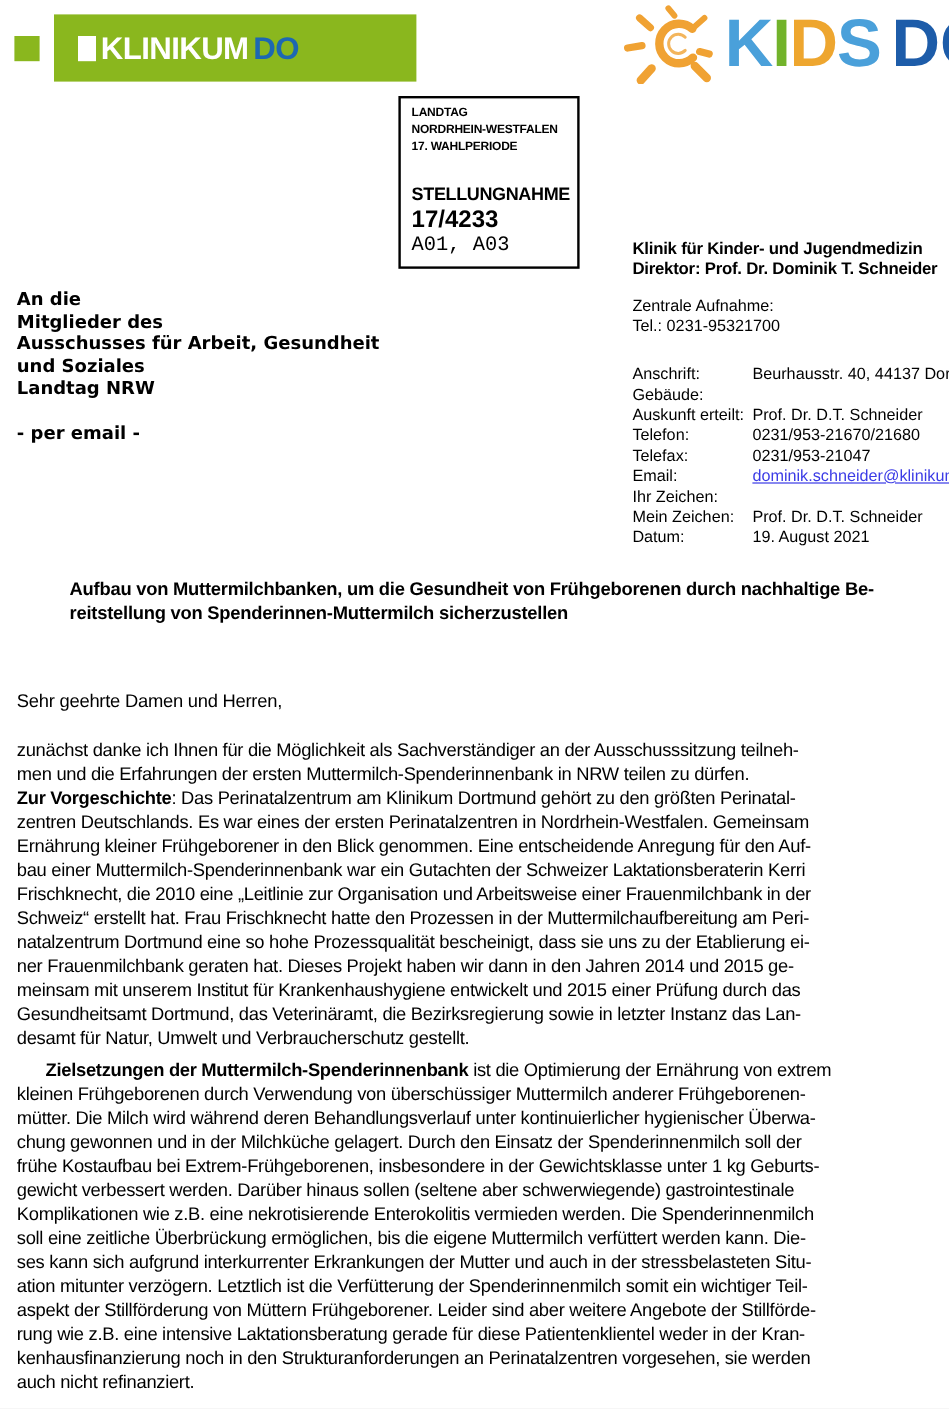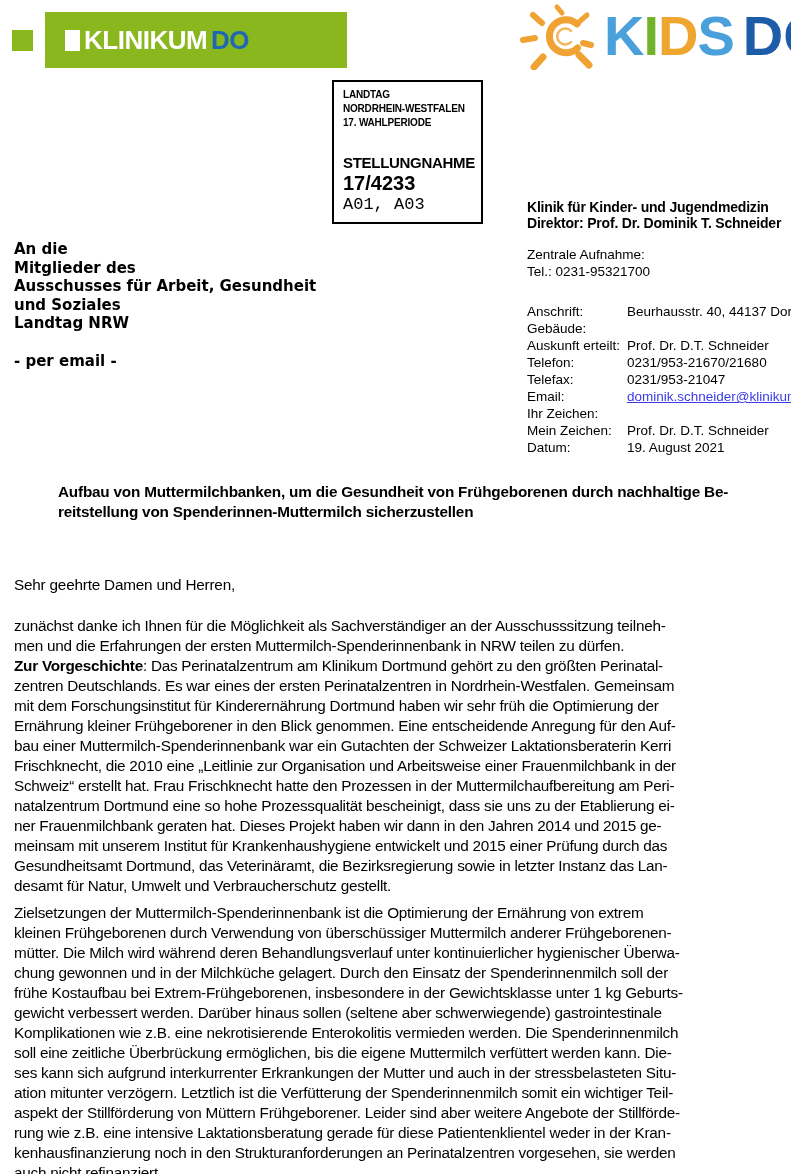--- a/index.html
+++ b/index.html
@@ -164,33 +164,32 @@
     </div>
 
   <div class="greeting">Sehr geehrte Damen und Herren,</div>
 
   <div class="bodytext">
       <div class="paragraph">
         <div><span>zunächst danke ich Ihnen für die Möglichkeit als Sachverständiger an der Ausschusssitzung teilneh-</span></div>
         <div><span>men und die Erfahrungen der ersten Muttermilch-Spenderinnenbank in NRW teilen zu dürfen.</span></div>
         <div><span style="font-weight: 700;">Zur Vorgeschichte</span><span>: Das Perinatalzentrum am Klinikum Dortmund gehört zu den größten Perinatal-</span></div>
         <div><span>zentren Deutschlands. Es war eines der ersten Perinatalzentren in Nordrhein-Westfalen. Gemeinsam</span></div>
-        <div><span>mit dem Forschungsinstitut für Kinderernährung Dortmund haben wir sehr früh die Optimierung der</span></div>
         <div><span>Ernährung kleiner Frühgeborener in den Blick genommen. Eine entscheidende Anregung für den Auf-</span></div>
         <div><span>bau einer Muttermilch-Spenderinnenbank war ein Gutachten der Schweizer Laktationsberaterin Kerri</span></div>
         <div><span>Frischknecht, die 2010 eine „Leitlinie zur Organisation und Arbeitsweise einer Frauenmilchbank in der</span></div>
         <div><span>Schweiz“ erstellt hat. Frau Frischknecht hatte den Prozessen in der Muttermilchaufbereitung am Peri-</span></div>
         <div><span>natalzentrum Dortmund eine so hohe Prozessqualität bescheinigt, dass sie uns zu der Etablierung ei-</span></div>
         <div><span>ner Frauenmilchbank geraten hat. Dieses Projekt haben wir dann in den Jahren 2014 und 2015 ge-</span></div>
         <div><span>meinsam mit unserem Institut für Krankenhaushygiene entwickelt und 2015 einer Prüfung durch  das</span></div>
         <div><span>Gesundheitsamt Dortmund, das Veterinäramt, die Bezirksregierung sowie in letzter Instanz das Lan-</span></div>
         <div><span>desamt für Natur, Umwelt und Verbraucherschutz gestellt.</span></div>
       </div>
       <div class="paragraph">
-        <div><span style="font-weight: 400;">Zielsetzungen der Muttermilch-Spenderinnenbank</span><span> ist die Optimierung der Ernährung von extrem</span></div>
+        <div><span style="font-weight: 700; margin-left: 24px;">Zielsetzungen der Muttermilch-Spenderinnenbank</span><span> ist die Optimierung der Ernährung von extrem</span></div>
         <div><span>kleinen Frühgeborenen durch Verwendung von überschüssiger Muttermilch anderer Frühgeborenen-</span></div>
         <div><span>mütter. Die Milch wird während deren Behandlungsverlauf unter kontinuierlicher hygienischer Überwa-</span></div>
         <div><span>chung gewonnen und in der Milchküche gelagert. Durch den Einsatz der Spenderinnenmilch soll der</span></div>
         <div><span>frühe Kostaufbau bei Extrem-Frühgeborenen, insbesondere in der Gewichtsklasse unter 1 kg Geburts-</span></div>
         <div><span>gewicht verbessert werden. Darüber hinaus sollen (seltene aber schwerwiegende) gastrointestinale</span></div>
         <div><span>Komplikationen wie z.B. eine nekrotisierende Enterokolitis vermieden werden. Die Spenderinnenmilch</span></div>
         <div><span>soll eine zeitliche Überbrückung ermöglichen, bis die eigene Muttermilch verfüttert werden kann. Die-</span></div>
         <div><span>ses kann sich aufgrund interkurrenter Erkrankungen der Mutter und auch in der stressbelasteten Situ-</span></div>
         <div><span>ation mitunter verzögern. Letztlich ist die Verfütterung der Spenderinnenmilch somit ein wichtiger Teil-</span></div>
         <div><span>aspekt der Stillförderung von Müttern Frühgeborener. Leider sind aber weitere Angebote der Stillförde-</span></div>

